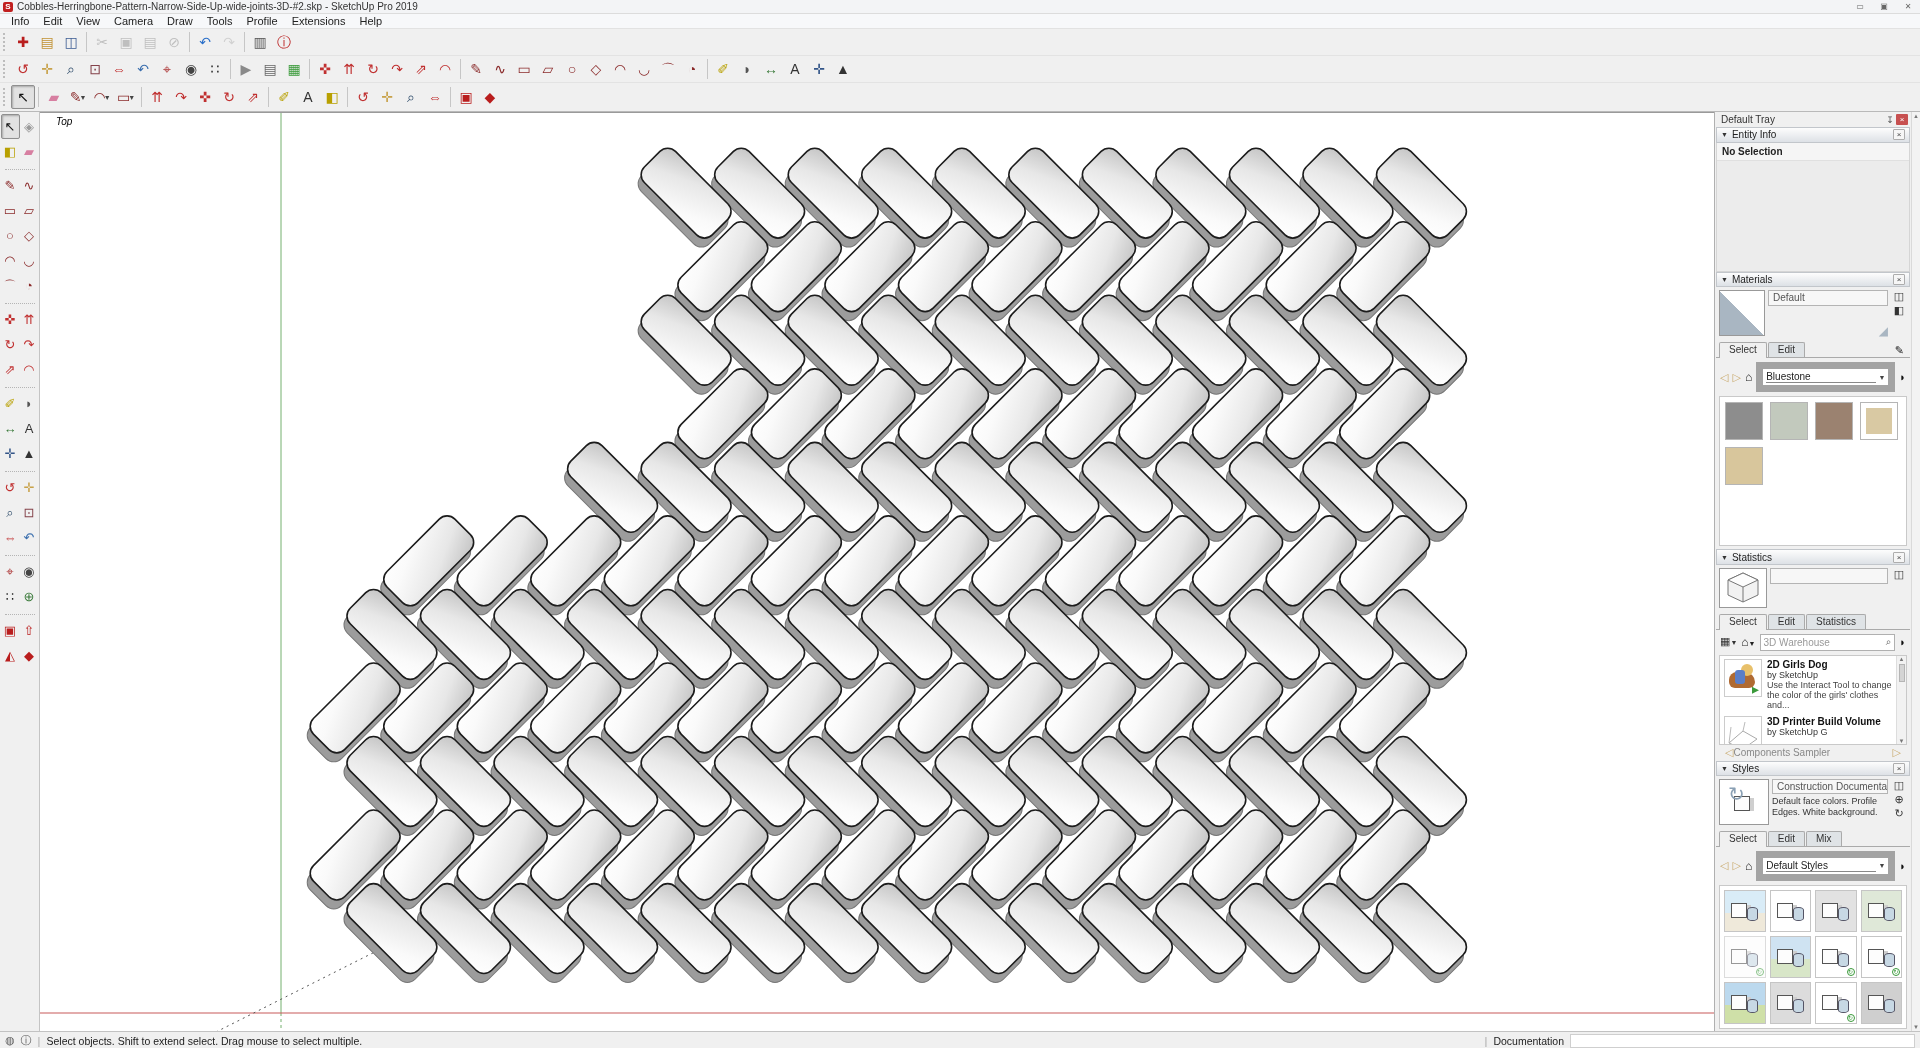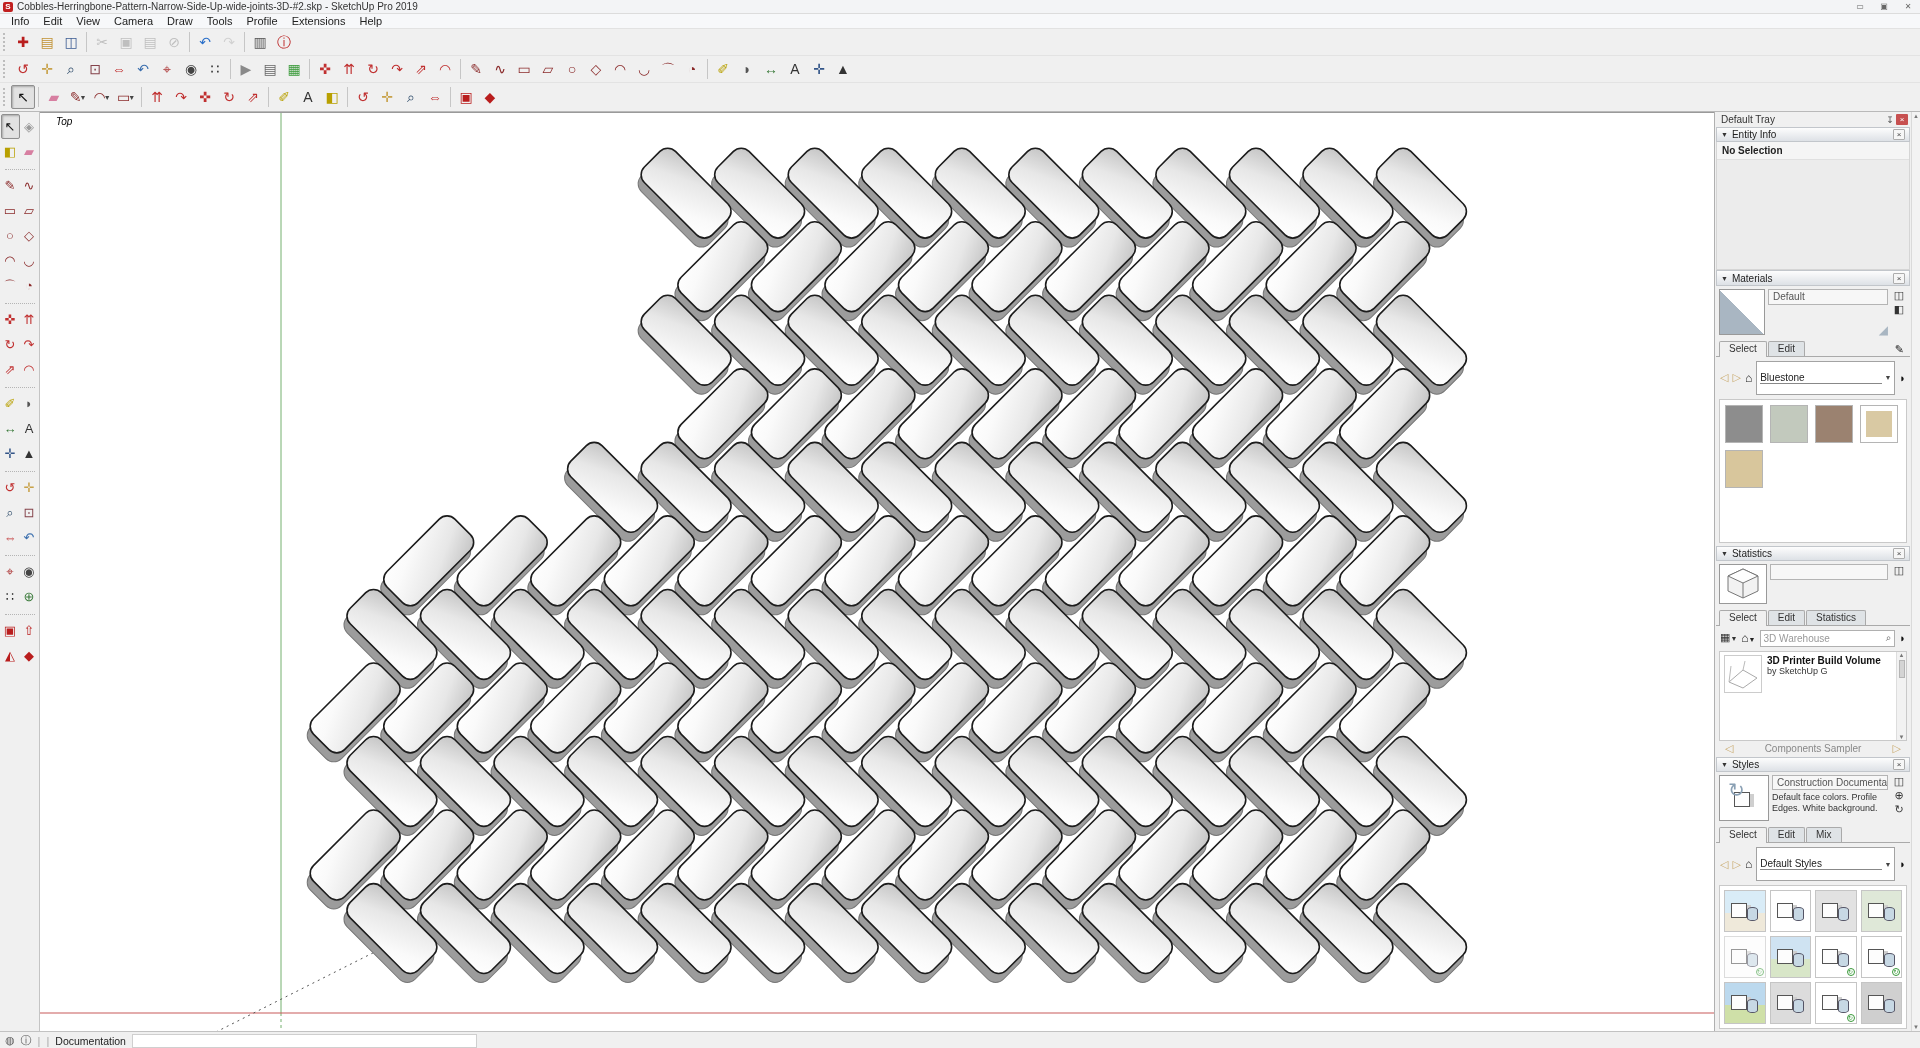--- a/index.html
+++ b/index.html
@@ -66,41 +66,41 @@
   .corner-tri { position:absolute; right:22px; bottom:3px; color:#a9b6c2; font-size:12px; line-height:10px; }
 
   .tabs { display:flex; align-items:flex-end; padding:2px 3px 0 3px; border-bottom:1px solid #aaa; height:19px; }
   .tab { padding:1px 9px 2px; border:1px solid #aaa; border-bottom:none; background:#dfe3e6; font-size:10px; margin-right:1px; border-radius:2px 2px 0 0; color:#333; }
   .tab.active { background:#f0f0f0; position:relative; top:1px; padding-bottom:3px; }
   .tab-right { margin-left:auto; font-size:11px; padding:0 3px; }
 
   .navrow { display:flex; align-items:center; gap:4px; padding:4px 4px; }
   .nav-arrow { color:#c8a86a; font-size:11px; }
   .nav-home { font-size:12px; color:#222; }
-  .dropdown { flex:1; height:17px; border:1px solid #a3a3a3; background:#fff; display:flex; align-items:center; font-size:10px; padding:16px 3px; min-width:0; }
+  .dropdown { flex:1; height:17px; border:7px solid #a3a3a3; background:#fff; display:flex; align-items:center; font-size:10px; padding:8px 3px; min-width:0; }
   .dropdown .dval { flex:1; overflow:hidden; white-space:nowrap; border-bottom:1px solid #888; }
   .dropdown .darr { font-size:7px; color:#444; margin-left:2px; }
   .detail-btn { font-size:11px; color:#111; }
   .searchbox { flex:1; height:17px; border:1px solid #b0b0b0; background:#fff; display:flex; align-items:center; font-size:10px; color:#999; padding:0 3px; min-width:0; }
   .searchbox .q { margin-left:auto; color:#555; }
 
   .swatch-area { flex:1; background:#fff; border:1px solid #c9c9c9; margin:0 3px 3px; padding:5px; display:flex; flex-wrap:wrap; gap:7px; align-content:flex-start; }
   .swatch { width:38px; height:38px; border:1px solid #b5b5b5; }
 
   .comp-list { height:92px; background:#fff; border:1px solid #c9c9c9; margin:0 3px; overflow:hidden; position:relative; }
   .comp-item { display:flex; gap:5px; padding:3px 12px 2px 4px; }
   .comp-thumb { width:38px; height:38px; border:1px solid #ccc; position:relative; flex:0 0 38px; overflow:hidden; }
   .comp-info { flex:1; min-width:0; }
   .comp-title { font-weight:bold; font-size:10px; color:#111; }
   .comp-by { font-size:9px; color:#333; }
   .comp-desc { font-size:9px; color:#444; line-height:1.15; }
   .comp-scroll { position:absolute; right:0; top:0; bottom:0; width:10px; background:#f2f2f2; border-left:1px solid #ddd; font-size:6px; color:#777; text-align:center; }
   .comp-scroll .thumbbar { width:6px; height:18px; background:#d4d4d4; border:1px solid #b5b5b5; margin:2px auto; }
   .comp-footer { height:16px; display:flex; align-items:center; padding:0 6px; color:#888; font-size:10px; margin:0 3px; }
-  .comp-footer .mid { flex:1; text-align:center; }
+  .comp-footer .mid { flex:1; }
 
   .style-prev { width:50px; height:46px; border:1px solid #999; background:#fff; position:relative; flex:0 0 50px; overflow:hidden; }
   .style-name { height:15px; }
   .style-desc { font-size:9px; color:#333; line-height:1.2; margin-top:2px; }
   .style-grid { flex:1; background:#fff; border:1px solid #c9c9c9; margin:0 3px 2px; padding:4px; display:grid; grid-template-columns:repeat(4,1fr); gap:4px; align-content:start; }
   .style-thumb { height:42px; border:1px solid #c5c5c5; position:relative; overflow:hidden; }
   .st-cube { position:absolute; left:6px; top:12px; width:16px; height:15px; background:#fdfdfd; border:1px solid #555; }
   .st-cube::after { content:""; position:absolute; right:-5px; top:1px; width:4px; height:13px; background:#cfcfcf; border-left:1px solid #555; }
   .st-cyl { position:absolute; left:22px; top:16px; width:11px; height:14px; background:#c7d8e4; border:1px solid #556; border-radius:5px/3px; }
   .st-badge { position:absolute; right:1px; bottom:1px; width:8px; height:8px; border-radius:50%; background:#fff; border:1px solid #3a9a3a; color:#3a9a3a; font-size:6px; line-height:7px; text-align:center; }
@@ -925,20 +925,33 @@
           <span class="mini-icon">▦<span style="font-size:7px">▼</span></span>
           <span class="nav-home">⌂<span style="font-size:7px">▼</span></span>
           <div class="searchbox">
             <span>3D Warehouse</span>
             <span class="q">⌕</span>
           </div>
           <span class="detail-btn">◗</span>
         </div>
         <div class="comp-list" id="comp-list">
             <div class="comp-item">
+              <div class="comp-thumb">
+                <div style="position:absolute;left:4px;top:12px;width:26px;height:16px;background:#b06a32;border-radius:8px 10px 6px 6px;"></div>
+                <div style="position:absolute;left:16px;top:4px;width:12px;height:12px;background:#e8c06a;border-radius:50%;"></div>
+                <div style="position:absolute;left:10px;top:10px;width:10px;height:14px;background:#5a7ec8;border-radius:3px;"></div>
+                <div style="position:absolute;right:2px;bottom:2px;width:7px;height:7px;background:#3a9a3a;clip-path:polygon(0 0,100% 50%,0 100%);"></div>
+              </div>
+              <div class="comp-info">
+                <div class="comp-title">2D Girls Dog</div>
+                <div class="comp-by">by SketchUp</div>
+                <div class="comp-desc">Use the Interact Tool to change the color of the girls' clothes and...</div>
+              </div>
+            </div>
+            <div class="comp-item">
               <div class="comp-thumb"><svg width="36" height="36">
                   <polygon points="4,26 18,32 32,22 18,14" fill="none" stroke="#aaa" stroke-width="1"></polygon>
                   <line x1="4" y1="26" x2="6" y2="10" stroke="#bbb" stroke-width="1"></line>
                   <line x1="18" y1="14" x2="20" y2="5" stroke="#bbb" stroke-width="1"></line>
                 </svg></div>
               <div class="comp-info">
                 <div class="comp-title">3D Printer Build Volume</div>
                 <div class="comp-by">by SketchUp G</div>
               </div>
             </div>
@@ -1047,16 +1060,17 @@
       <span>▲</span>
       <span>▼</span>
     </div>
   </div>
 </div>
 
 <div class="statusbar">
   <span class="sb-icon">◍</span>
   <span class="sb-icon">ⓘ</span>
   <span class="sb-sep">|</span>
+  <span class="sb-hint">Select objects. Shift to extend select. Drag mouse to select multiple.</span>
   <span class="sb-sep">|</span>
   <span class="sb-meas-label">Documentation</span>
   <div class="sb-meas-box"></div>
 </div>
 
 </body></html>

